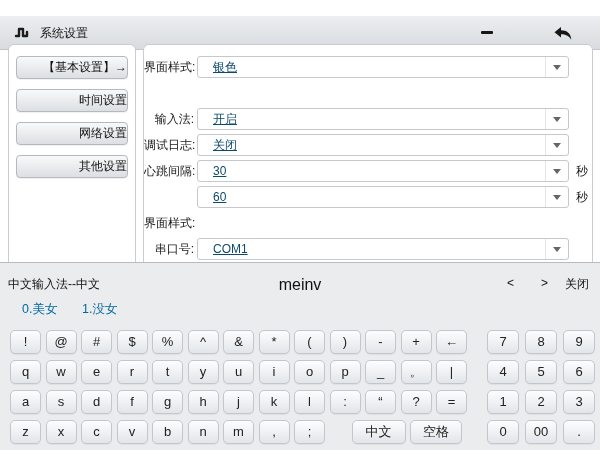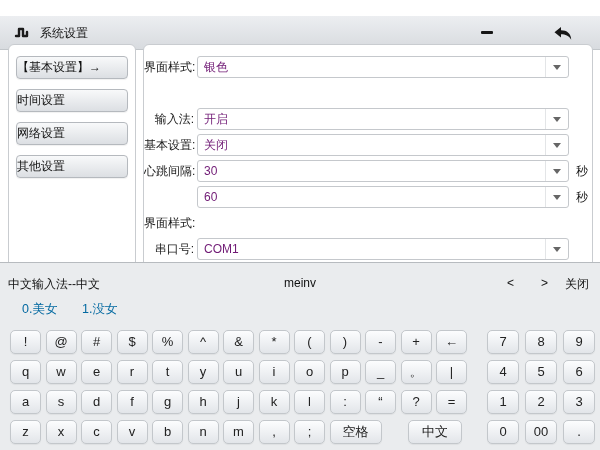--- a/index.html
+++ b/index.html
@@ -22,44 +22,44 @@
   .back-btn{position:absolute;left:550px;top:5px;width:26px;height:24px;display:flex;align-items:center;justify-content:center;cursor:pointer;}
   
   .panel{position:absolute;background:#fff;border:1px solid #c9ccd0;border-radius:6px;box-sizing:border-box;}
   #left-panel{left:8px;top:44px;width:128px;height:230px;}
   #right-panel{left:143px;top:44px;width:450px;height:230px;}
   
   .side-btn{
     position:absolute;left:7px;width:112px;height:23px;box-sizing:border-box;
     border:1px solid #b5b9be;border-radius:4px;
     background:linear-gradient(#f8f9fa,#dcdfe3);
-    font-size:12px;color:#111;text-align:left;line-height:21px;cursor:pointer;
+    font-size:12px;color:#111;text-align:right;line-height:21px;cursor:pointer;
     box-shadow:0 1px 1px rgba(0,0,0,0.06);
   }
   
   .form-row{position:absolute;left:0;width:448px;height:22px;}
   .form-label{position:absolute;left:0;top:0;width:50px;text-align:right;font-size:12px;color:#1a1a1a;line-height:22px;white-space:nowrap;}
   .combo{
     position:absolute;left:53px;top:0;width:372px;height:22px;box-sizing:border-box;
     background:#fff;border:1px solid #c5c8cc;border-radius:3px;cursor:pointer;
   }
-  .combo-value{position:absolute;left:6px;top:0;line-height:20px;font-size:12px;color:#701a75;white-space:nowrap;}
+  .combo-value{position:absolute;left:15px;top:0;line-height:20px;font-size:12px;color:#0c4a6e;white-space:nowrap;text-decoration:underline;}
   .combo-arrow{
     position:absolute;right:0;top:0;width:22px;height:20px;
     border-left:1px solid #e3e5e7;display:flex;align-items:center;justify-content:center;
   }
   .tri{width:0;height:0;border-left:4px solid transparent;border-right:4px solid transparent;border-top:5px solid #666;}
   .suffix{position:absolute;left:432px;top:0;font-size:12px;color:#1a1a1a;line-height:22px;white-space:nowrap;}
   
   .ime{
     position:absolute;left:0;top:262px;width:600px;height:240px;z-index:5;
     background:#eaecee;border-top:1px solid #b7bbbf;box-sizing:border-box;
   }
   .ime-title{position:absolute;left:8px;top:13px;font-size:12px;color:#111;}
-  .ime-comp{position:absolute;left:0;top:13px;width:600px;text-align:center;font-size:12px;color:#111;pointer-events:none;}
+  .ime-comp{position:absolute;left:0;top:13px;width:600px;text-align:center;font-size:16px;color:#111;pointer-events:none;}
   .ime-prev{position:absolute;left:503px;top:13px;font-size:12px;color:#111;cursor:pointer;padding:0 4px;}
   .ime-next{position:absolute;left:537px;top:13px;font-size:12px;color:#111;cursor:pointer;padding:0 4px;}
   .ime-close{position:absolute;left:565px;top:13px;font-size:12px;color:#111;cursor:pointer;}
   .cand{position:absolute;top:38px;font-size:12.5px;color:#0369a1;cursor:pointer;}
   #cand-0{left:22px;}
   #cand-1{left:82px;}
   
   #kb{position:absolute;left:10px;top:67px;}
   .kb-row{display:flex;column-gap:4.5px;margin-bottom:6px;height:24px;}
   .key{
@@ -117,21 +117,21 @@
     <span class="form-label">输入法:</span>
     <div class="combo">
       <span class="combo-value">开启</span>
       <span class="combo-arrow">
           <i class="tri"></i>
         </span>
     </div>
   </div>
 
   <div class="form-row" style="top:89px">
-    <span class="form-label">基本设置:</span>
+    <span class="form-label">调试日志:</span>
     <div class="combo">
       <span class="combo-value">关闭</span>
       <span class="combo-arrow">
           <i class="tri"></i>
         </span>
     </div>
   </div>
 
   <div class="form-row" style="top:115px">
     <span class="form-label">心跳间隔:</span>
@@ -229,22 +229,22 @@
       <div class="kb-row">
         <div class="key">z</div>
         <div class="key">x</div>
         <div class="key">c</div>
         <div class="key">v</div>
         <div class="key">b</div>
         <div class="key">n</div>
         <div class="key">m</div>
         <div class="key">,</div>
         <div class="key">;</div>
+        <div class="key wide-lang">中文</div>
         <div class="key wide-space">空格</div>
-        <div class="key wide-lang">中文</div>
       </div>
     </div>
   <div id="numpad">
       <div class="kb-row">
         <div class="key">7</div>
         <div class="key">8</div>
         <div class="key">9</div>
       </div>
       <div class="kb-row">
         <div class="key">4</div>

